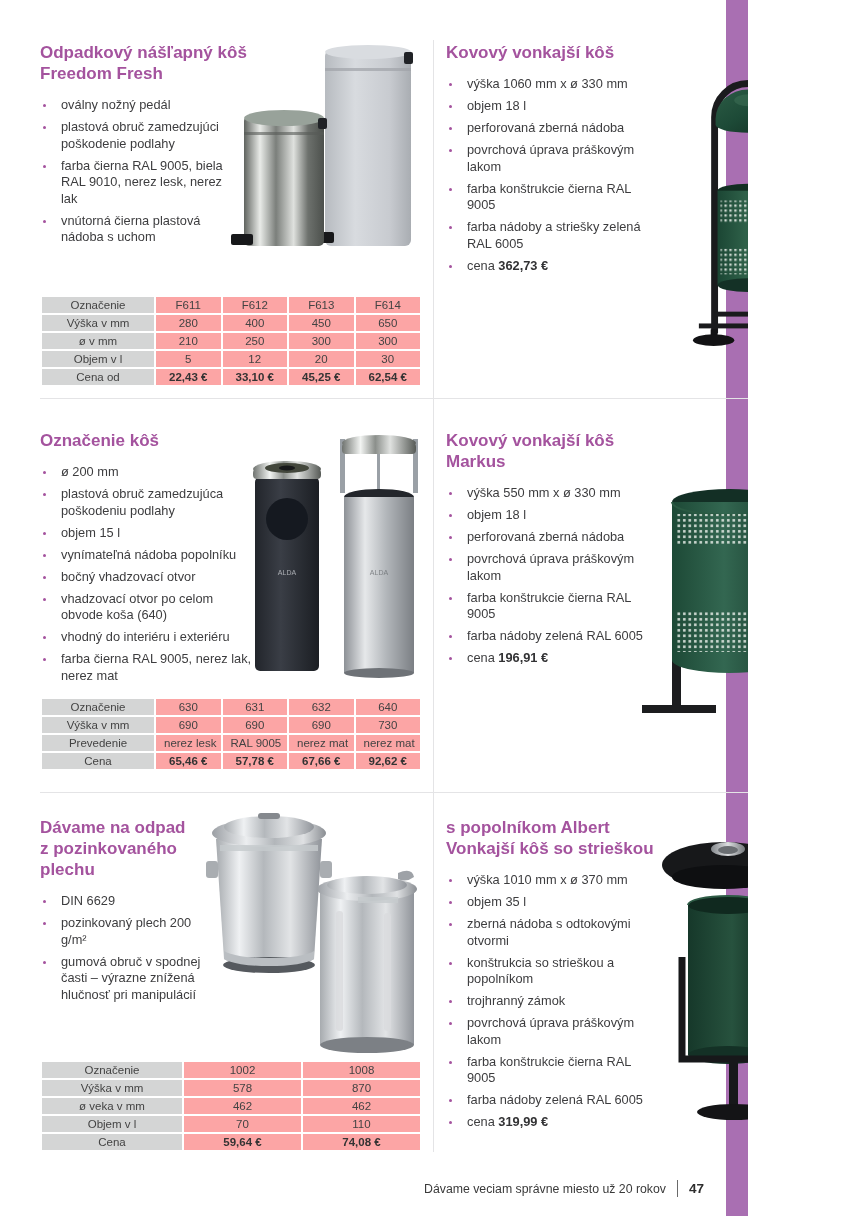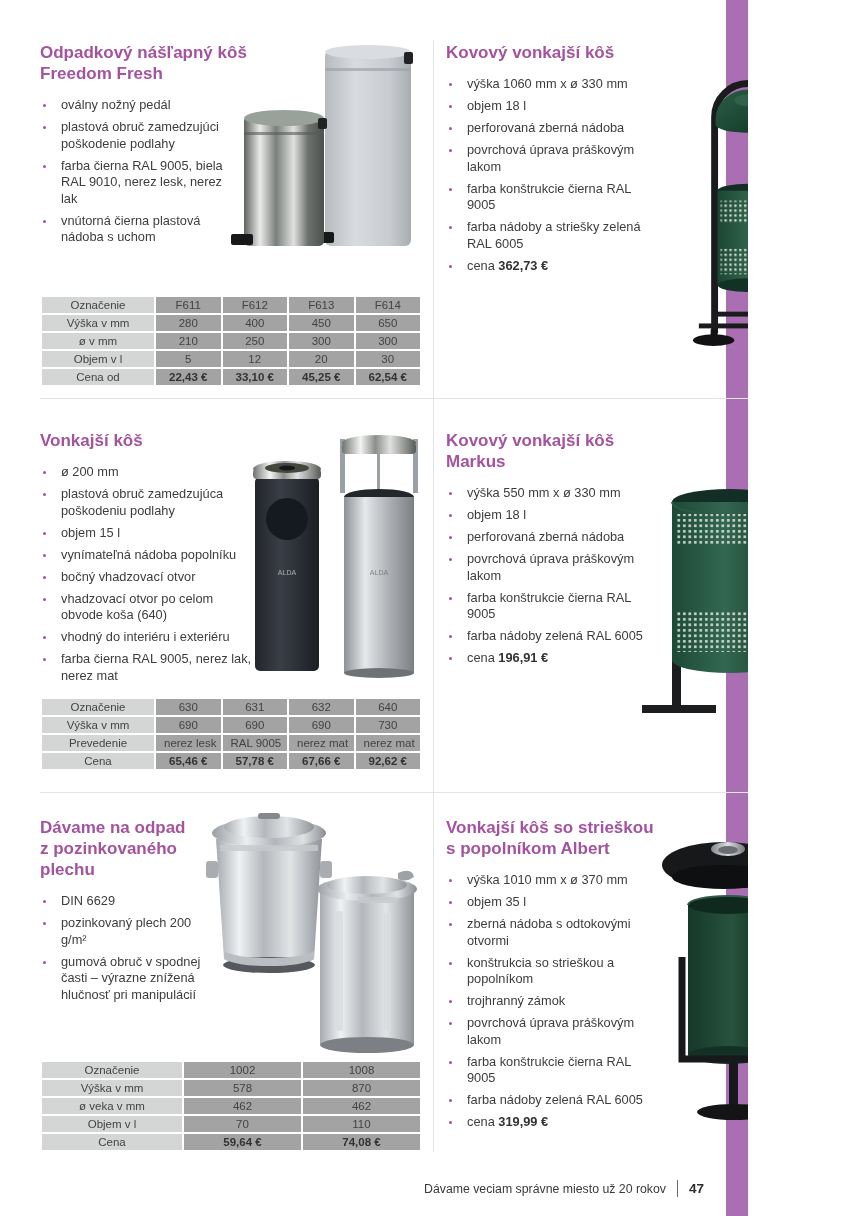--- a/index.html
+++ b/index.html
@@ -43,21 +43,21 @@
   .s4 .imgbox{left:192px;top:22px;width:185px;height:295px;}
   .s5 .imgbox{left:166px;top:-16px;width:220px;height:258px;}
   .s6 .imgbox{left:198px;top:8px;width:182px;height:302px;}
   .imgbox svg{display:block;width:100%;height:100%;}
 
   .spec-table{position:absolute;left:0;border-collapse:separate;border-spacing:2px;table-layout:fixed;
               width:382px;font-size:11.5px;color:#434343;}
   .s1 .spec-table{top:253px;}
   .s3 .spec-table{top:267px;}
   .s5 .spec-table{top:243px;}
-  .spec-table td{background:#a3a3a3;padding:1px 8px;height:14px;line-height:14px;overflow:hidden;white-space:nowrap;}
+  .spec-table td{background:#fca5a5;padding:1px 8px;height:14px;line-height:14px;overflow:hidden;white-space:nowrap;}
   .spec-table td:first-child{background:#d4d5d5;width:96px;text-align:center;}
   .s5 .spec-table td:first-child{width:124px;}
   .spec-table td:not(:first-child){text-align:center;}
   .spec-table tr:last-child td:not(:first-child){font-weight:bold;color:#333333;}
 
   .footer{position:absolute;top:1180px;right:44px;display:flex;align-items:center;gap:11px;
           font-size:12.3px;color:#3a3a3a;}
   .footer .sep{width:1px;height:17px;background:#6a6a6a;}
   .footer .num{font-weight:bold;font-size:13.5px;color:#2e2e2e;}
 </style>
@@ -207,21 +207,21 @@
           <rect x="111" y="278" width="7" height="10" fill="#121214"></rect>
           <ellipse cx="45" cy="289" rx="21" ry="6" fill="#121214"></ellipse>
           <ellipse cx="115" cy="289" rx="21" ry="6" fill="#121214"></ellipse>
         </g>
       </svg>
     </div>
   </div>
 
   <div class="section s3">
     <h2 class="title">
-      <span>Vonkajší kôš</span>
+      <span>Označenie kôš</span>
     </h2>
     <ul class="bullets">
       <li class="bullet">ø 200 mm</li>
       <li class="bullet">plastová obruč zamedzujúca poškodeniu podlahy</li>
       <li class="bullet">objem 15 l</li>
       <li class="bullet">vynímateľná nádoba popolníku</li>
       <li class="bullet">bočný vhadzovací otvor</li>
       <li class="bullet">vhadzovací otvor po celom obvode koša (640)</li>
       <li class="bullet">vhodný do interiéru i exteriéru</li>
       <li class="bullet">farba čierna RAL 9005, nerez lak, nerez mat</li>
@@ -425,22 +425,22 @@
         <td>Cena</td>
         <td>59,64 €</td>
         <td>74,08 €</td>
       </tr>
     </tbody>
       </table>
   </div>
 
   <div class="section s6">
     <h2 class="title">
+      <span>s popolníkom Albert</span>
       <span>Vonkajší kôš so strieškou</span>
-      <span>s popolníkom Albert</span>
     </h2>
     <ul class="bullets">
       <li class="bullet">výška 1010 mm x ø 370 mm</li>
       <li class="bullet">objem 35 l</li>
       <li class="bullet">zberná nádoba s odtokovými otvormi</li>
       <li class="bullet">konštrukcia so strieškou a popolníkom</li>
       <li class="bullet">trojhranný zámok</li>
       <li class="bullet">povrchová úprava práškovým lakom</li>
       <li class="bullet">farba konštrukcie čierna RAL 9005</li>
       <li class="bullet">farba nádoby zelená RAL 6005</li>

